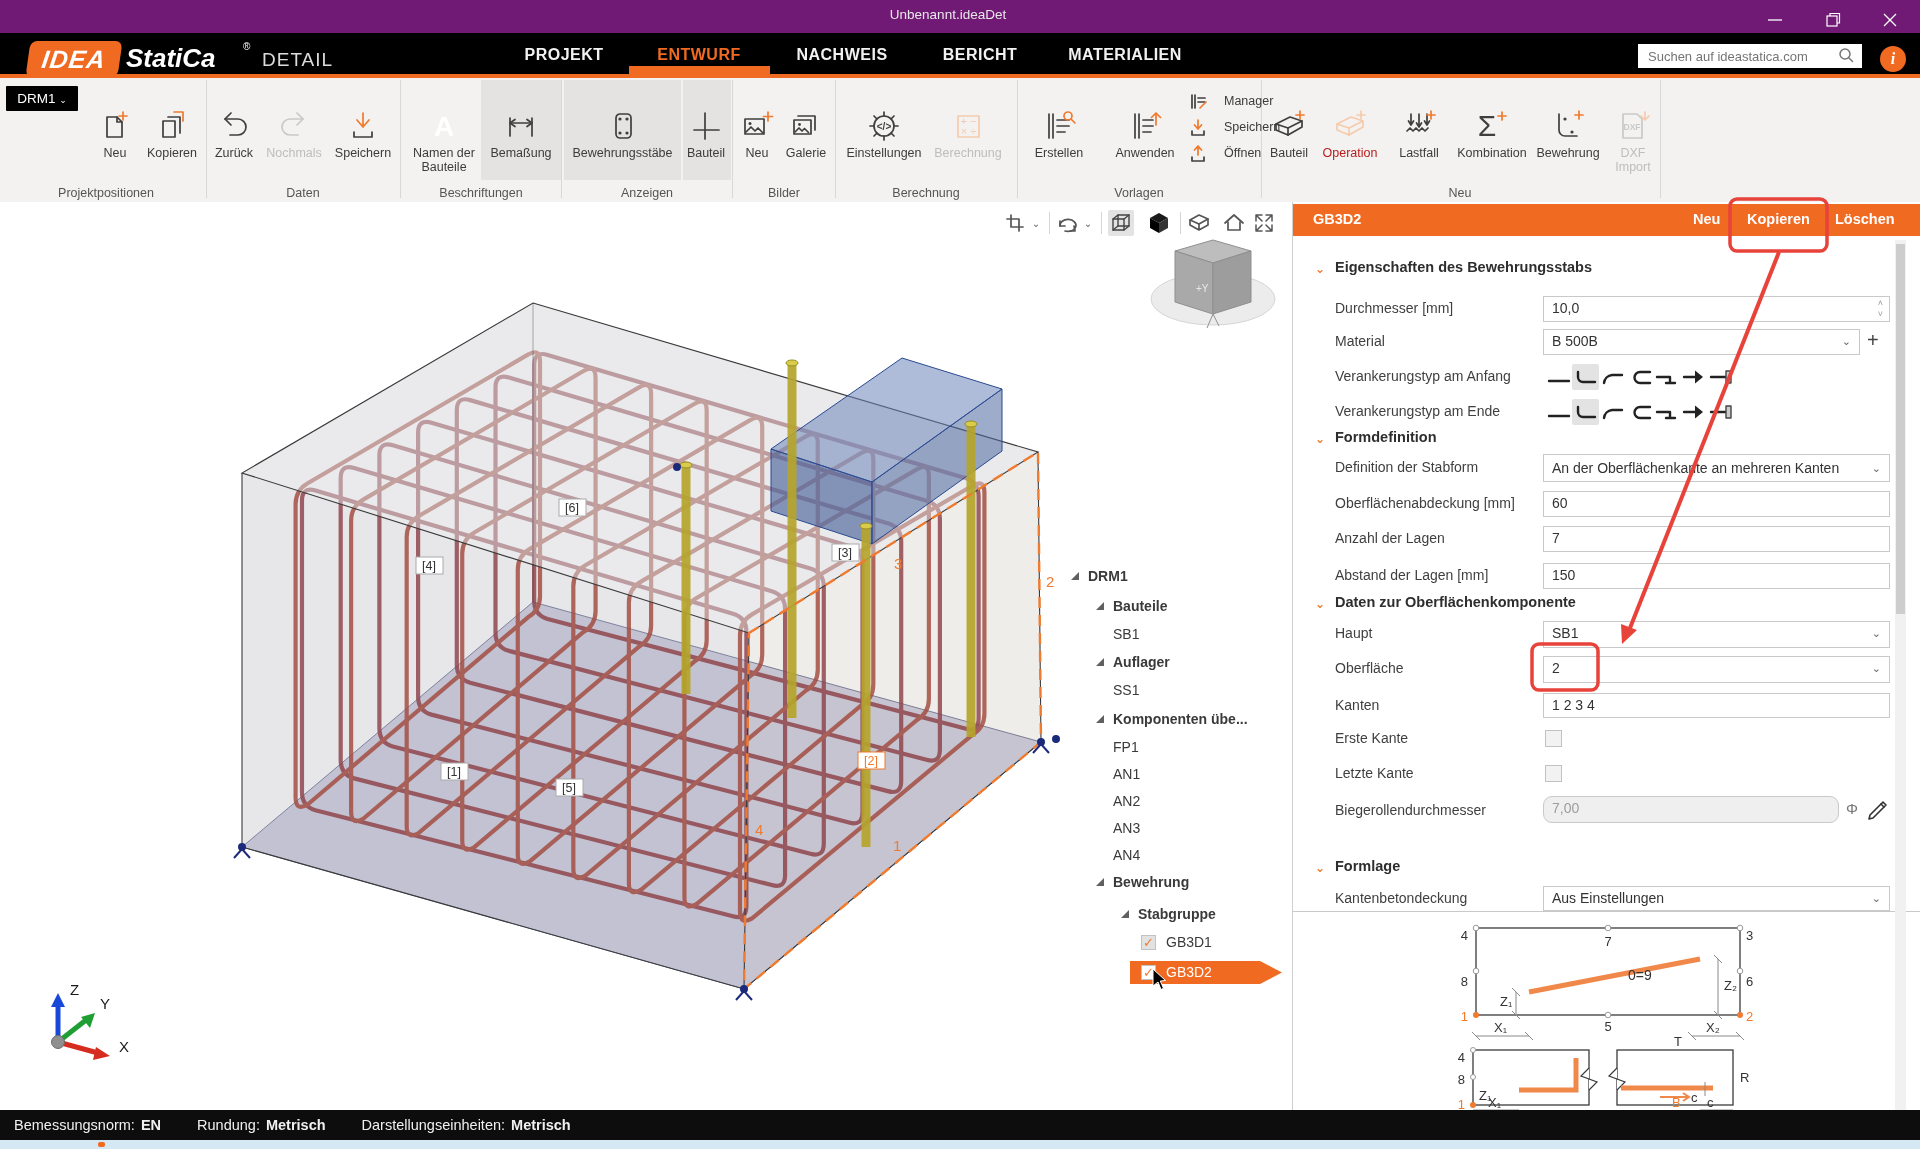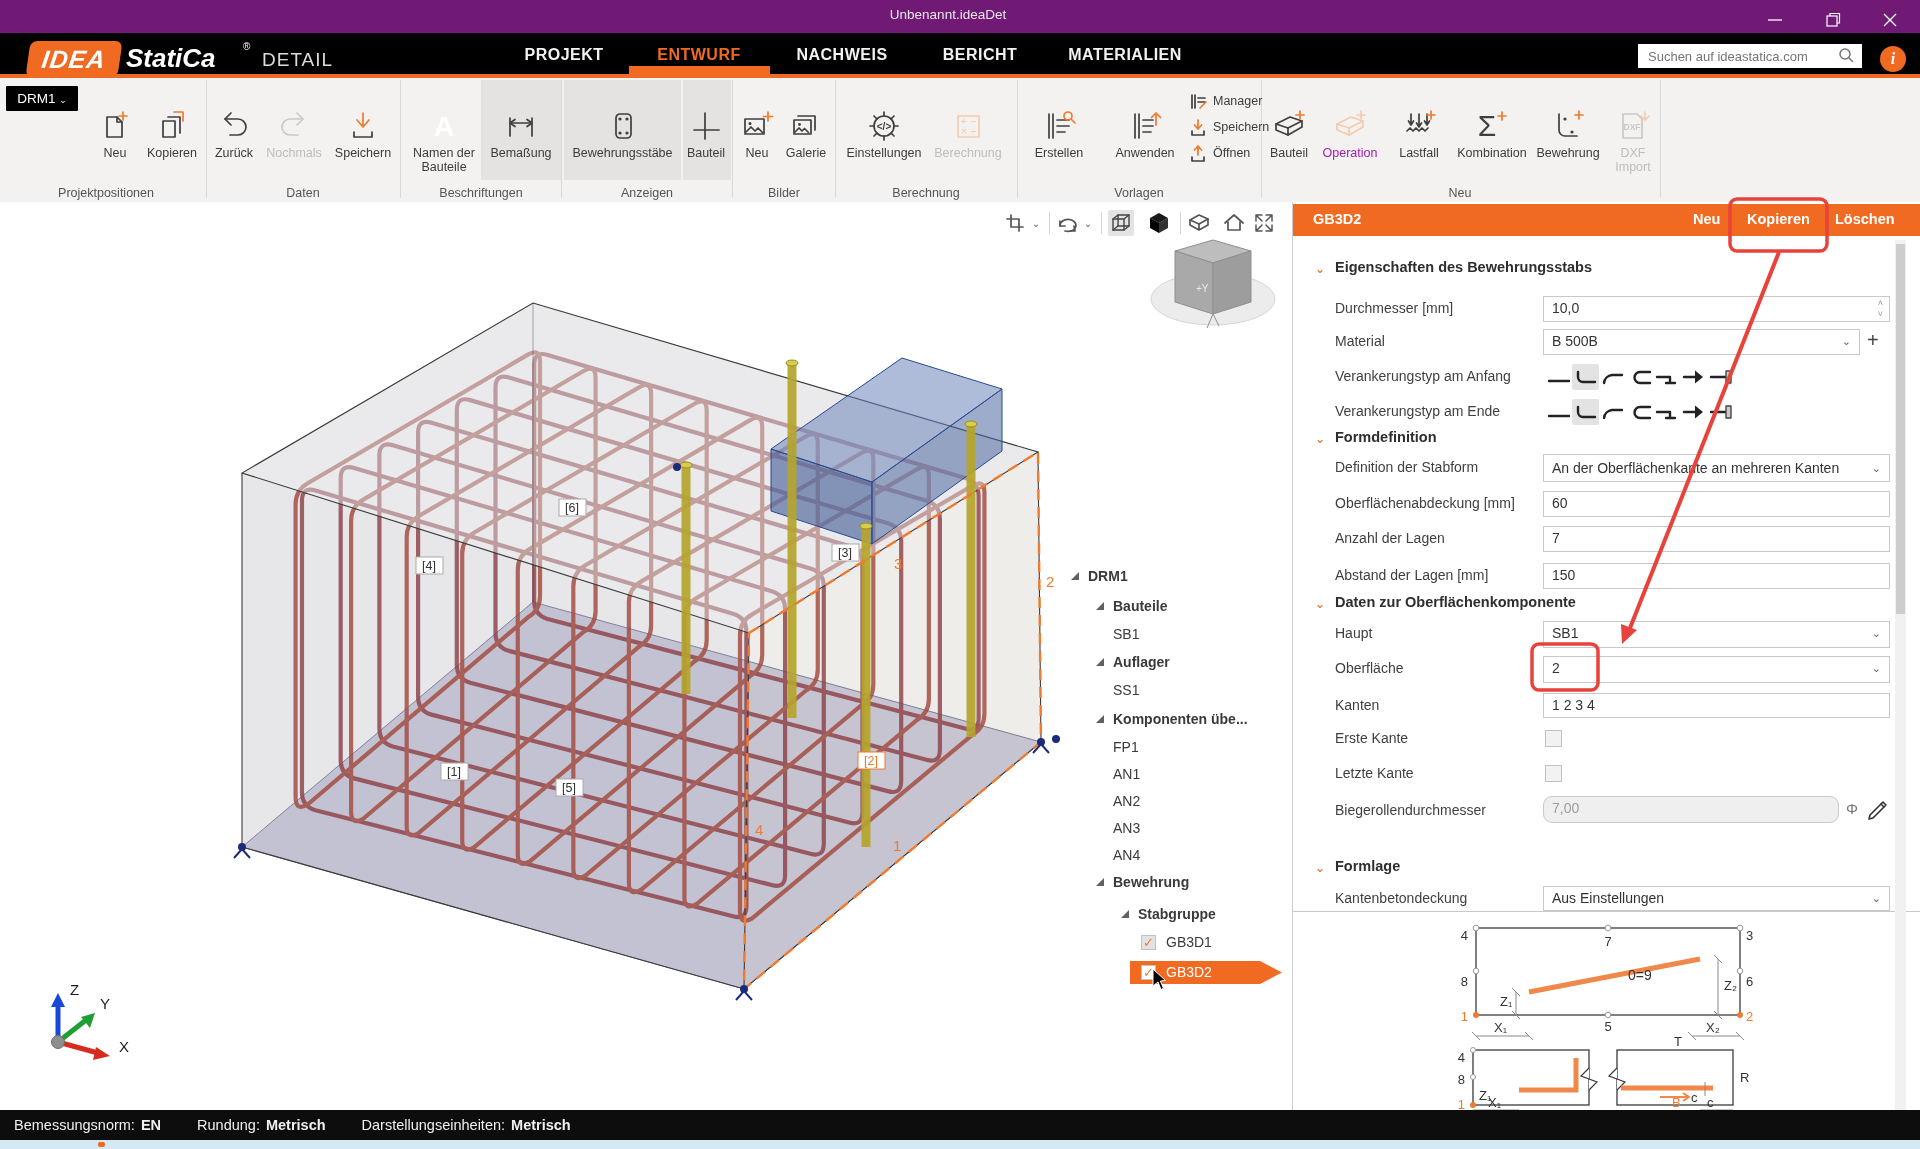--- a/index.html
+++ b/index.html
@@ -26,21 +26,21 @@
   
   #ribbon{left:0;top:78px;width:1920px;height:124px;background:#f3f2f1;border-bottom:1px solid #c9c9c9;}
   .rdiv{top:2px;width:1px;height:118px;background:#d8d8d8;}
   .rgrouplabel{top:108px;transform:translateX(-50%);font-size:12.5px;color:#555;}
   .rbtn{top:8px;text-align:center;}
   .rbtn .ric{display:block;margin:0 auto;}
   .rlabel{font-size:12.5px;color:#3c3c3c;line-height:14px;margin-top:2px;}
   .rbtn.disabled .rlabel{color:#bdbdbd;}
   .pressedbg{top:2px;height:100px;background:#e4e3e2;}
   #drm1-btn{left:6px;top:8px;width:72px;height:25px;background:#000000;color:#fff;font-size:13.5px;line-height:25px;text-align:center;border-radius:1px;}
-  .minirow{height:26px;display:flex;align-items:center;gap:5px;font-size:12.5px;color:#3c3c3c;}
+  .minirow{height:26px;display:flex;align-items:center;gap:16px;font-size:12.5px;color:#3c3c3c;}
   svg.icon{stroke:#3f3f3f;fill:none;stroke-width:1.7;stroke-linecap:round;stroke-linejoin:round;}
   svg.icon .o{stroke:#f07a2e;}
   svg.icon .kf{fill:#3f3f3f;stroke:none;}
   svg.icon .dk{stroke:#c9c9c9;}
   svg.icon .do{stroke:#f6cbad;}
   svg.icon text{stroke:none;}
   
   #viewport{left:0;top:202px;width:1292px;height:908px;background:#fff;border-right:1px solid #cfcfcf;}
   .vtool{top:8px;width:26px;height:26px;display:flex;align-items:center;justify-content:center;}
   .vtool.pressed{background:#e3e3e3;border-radius:2px;}
@@ -300,21 +300,21 @@
         </svg>
       <div class="rlabel">Bauteil</div>
       </div>
     <div class="rbtn abs disabled" style="left:1318px;width:64px;top:30px;">
       <svg class="icon ric" width="36" height="36">
           <path class="do" d="M5 16 L19 9 L31 13 L17 20 Z"></path>
           <path class="do" d="M5 16 v6 l12 5 v-7"></path>
           <path class="do" d="M31 13 v6 l-14 8"></path>
           <path class="do" d="M29 3 v8 M25 7 h8"></path>
         </svg>
-      <div class="rlabel" style="color:#a21caf;">Operation</div>
+      <div class="rlabel" style="color:#b91c1c;">Operation</div>
       </div>
     <div class="rbtn abs" style="left:1390px;width:58px;top:30px;">
       <svg class="icon ric" width="36" height="36">
           <path d="M10 6 v11 M18 6 v13 M26 6 v11 M10 17 l-2.5-4 M10 17 l2.5-4 M18 19 l-2.5-4 M18 19 l2.5-4 M26 17 l-2.5-4 M26 17 l2.5-4"></path>
           <path d="M6 23 l3-3 3 3 3-3 3 3 3-3 3 3 3-3"></path>
           <path class="o" d="M30 3 v8 M26 7 h8"></path>
         </svg>
       <div class="rlabel">Lastfall</div>
       </div>
     <div class="rbtn abs" style="left:1450px;width:84px;top:30px;">

